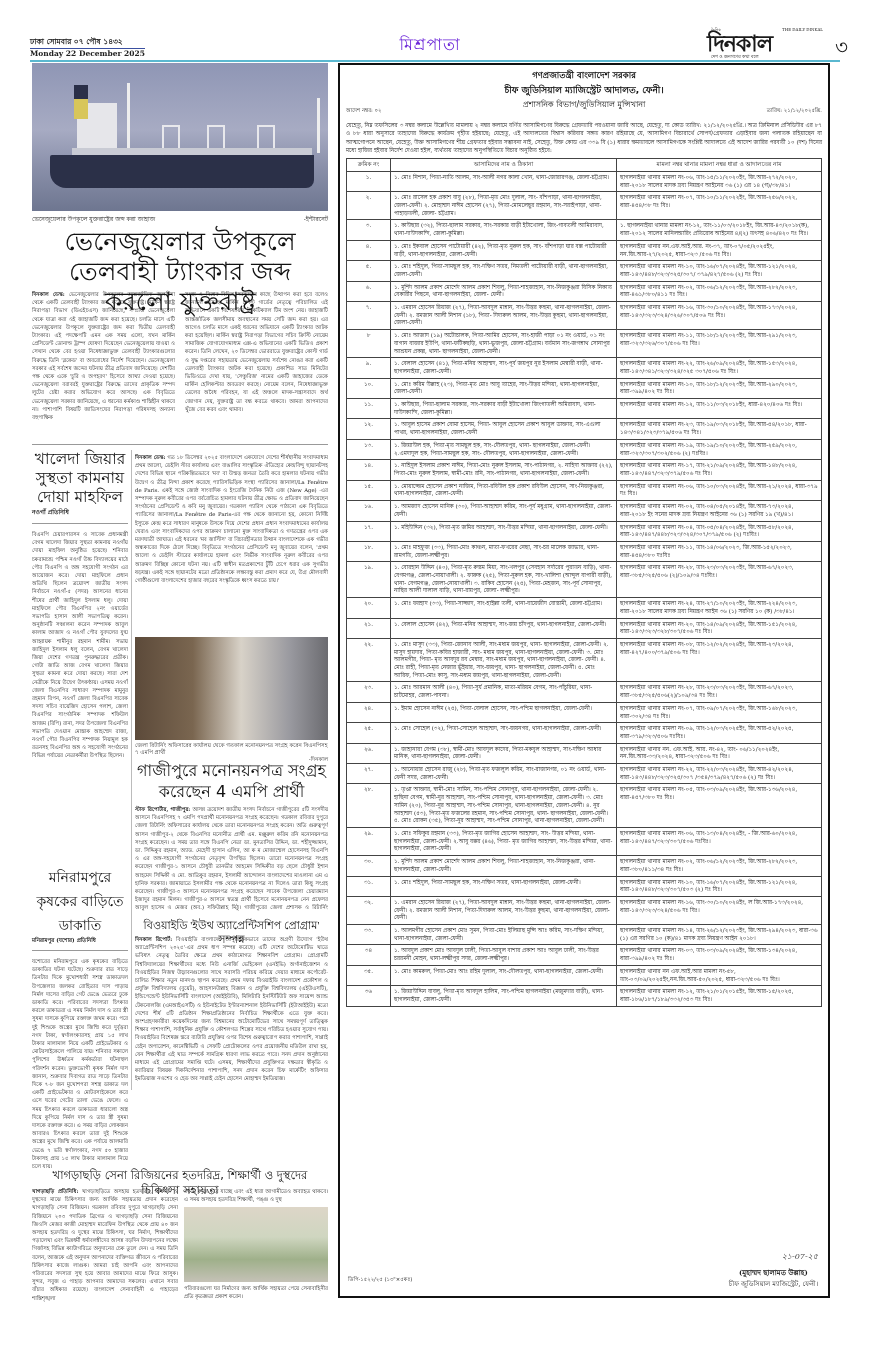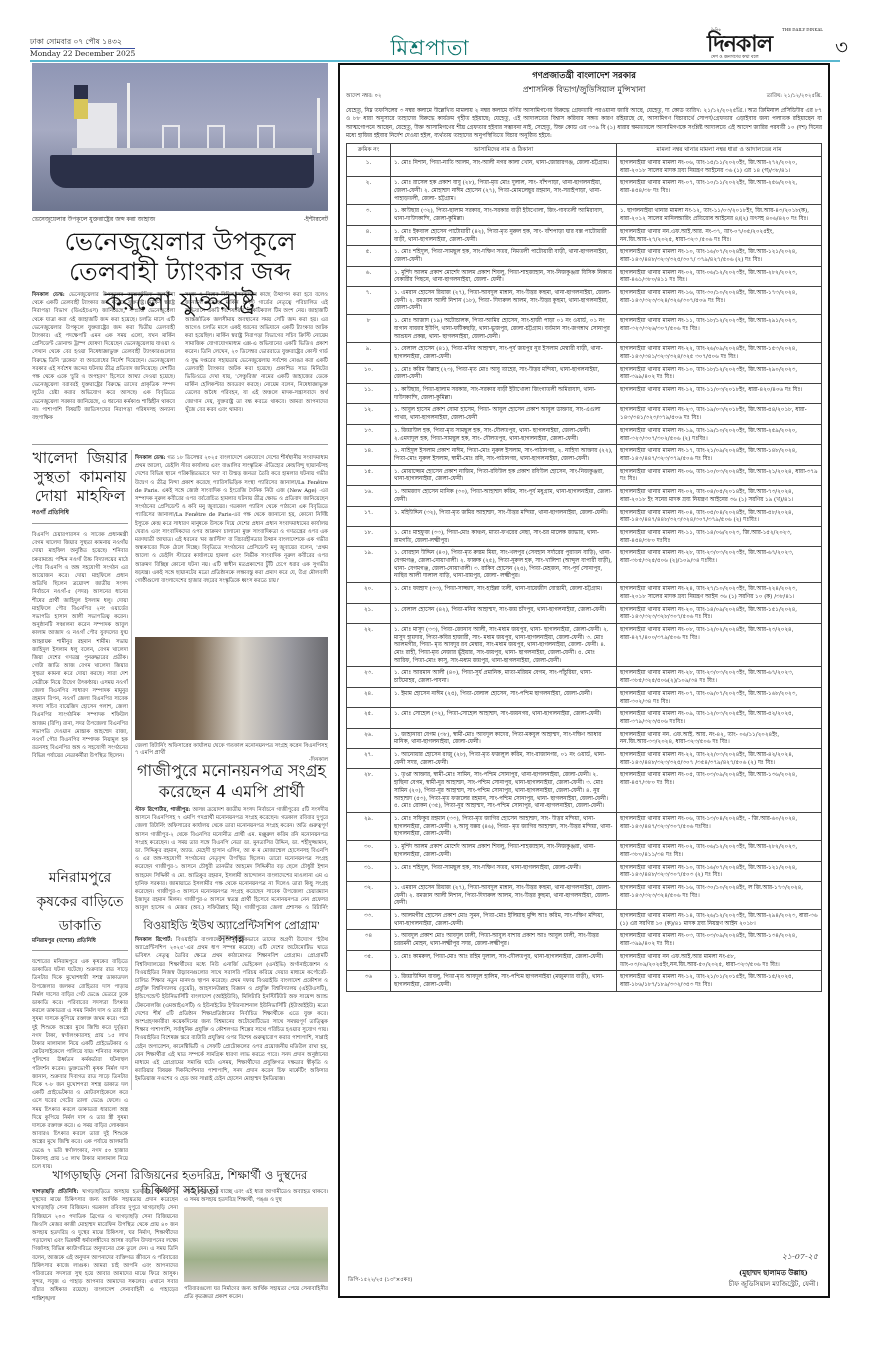--- a/index.html
+++ b/index.html
@@ -1,22 +1,22 @@
 <!DOCTYPE html>
 <html><head>
 <meta charset="utf-8">
 <style>
   *{box-sizing:border-box;margin:0;padding:0;}
   html,body{width:870px;height:1352px;background:#fff;overflow:hidden;}
   body{font-family:"DejaVu Serif",serif;color:#1a1a1a;position:relative;}
   .abs{position:absolute;}
   
   .mh-date{left:30px;top:37px;font-size:7.5px;line-height:10px;color:#222;}
-  .mh-date div{border-bottom:1px solid #3a4fa0;padding-bottom:1px;}
-  .mh-section{left:360px;top:32px;width:140px;text-align:center;font-size:21px;color:#0f766e;font-family:"DejaVu Sans",sans-serif;font-weight:300;letter-spacing:1px;}
+  .mh-date div{border-bottom:1px solid #3a4fa0;padding-bottom:1px;font-weight:bold;}
+  .mh-section{left:360px;top:32px;width:140px;text-align:center;font-size:16px;color:#6d28d9;font-family:"DejaVu Sans",sans-serif;font-weight:300;letter-spacing:1px;}
   .mh-logo{left:707px;top:27px;width:120px;}
   .mh-logo .small{font-size:4px;display:flex;justify-content:space-between;padding:0 4px;}
   .mh-logo .name{font-size:22px;font-weight:bold;font-family:"DejaVu Sans",sans-serif;line-height:20px;letter-spacing:-1px;}
   .mh-logo .tag{font-size:4.5px;padding-left:4px;}
   .mh-page{left:835px;top:32px;font-size:20px;font-family:"DejaVu Sans",sans-serif;}
   .mh-rule{left:30px;top:60px;width:810px;height:1.5px;background:#5ab8d0;}
   
   .photo{left:32px;top:63px;width:296px;height:148px;background:linear-gradient(#8f96b5 0%,#a7abc3 45%,#8a90aa 70%,#6e7690 100%);overflow:hidden;}
   .ship-hull{position:absolute;left:18px;top:92px;width:264px;height:33px;background:#2b3048;border-radius:2px 0 8px 16px;}
   .ship-deck{position:absolute;left:40px;top:85px;width:240px;height:9px;background:#c9cbd4;}
@@ -90,21 +90,21 @@
   <span>-ইন্টারনেট</span>
 </div>
 <div class="abs headline h-main">ভেনেজুয়েলার উপকূলে তেলবাহী ট্যাংকার জব্দ করলো যুক্তরাষ্ট্র</div>
 <div class="abs body-text col2" style="left:32px;top:290px;width:296px;height:150px;overflow:hidden;">
   <div><b>দিনকাল ডেস্ক:</b> <span>ভেনেজুয়েলার উপকূলের আন্তর্জাতিক জলসীমা থেকে একটি তেলবাহী ট্যাংকার জব্দ করেছে যুক্তরাষ্ট্র। মার্কিন স্বরাষ্ট্র নিরাপত্তা বিভাগ (ডিএইচএস) জানিয়েছে, সম্প্রতি ভেনেজুয়েলা থেকে যাত্রা করা ওই জাহাজটি জব্দ করা হয়েছে। চলতি মাসে এটি ভেনেজুয়েলার উপকূলে যুক্তরাষ্ট্রের জব্দ করা দ্বিতীয় তেলবাহী ট্যাংকার। এই পদক্ষেপটি এমন এক সময় এলো, যখন মার্কিন প্রেসিডেন্ট ডোনাল্ড ট্রাম্প ঘোষণা দিয়েছেন ভেনেজুয়েলায় যাওয়া ও সেখান থেকে বের হওয়া নিষেধাজ্ঞাভুক্ত তেলবাহী ট্যাংকারগুলোর বিরুদ্ধে তিনি 'ব্লকেড' বা অবরোধের নির্দেশ দিয়েছেন। ভেনেজুয়েলা সরকার এই সর্বশেষ জব্দের ঘটনায় তীব্র প্রতিবাদ জানিয়েছে। দেশটির পক্ষ থেকে একে 'চুরি ও অপহরণ' হিসেবে আখ্যা দেওয়া হয়েছে। ভেনেজুয়েলা বরাবরই যুক্তরাষ্ট্রের বিরুদ্ধে তাদের প্রাকৃতিক সম্পদ লুটের চেষ্টা করার অভিযোগ করে আসছে। এক বিবৃতিতে ভেনেজুয়েলা সরকার জানিয়েছে, এ ধরনের কর্মকাণ্ড শাস্তিহীন থাকবে না। পাশাপাশি বিষয়টি জাতিসংঘের নিরাপত্তা পরিষদসহ অন্যান্য বহুপাক্ষিক</span></div>
   <div>সংস্থা ও বিশ্বের বিভিন্ন সরকারের কাছে উত্থাপন করা হবে বলেও জানানো হয়েছে। মার্কিন কোস্ট গার্ডের নেতৃত্বে পরিচালিত এই অভিযানে একটি বিশেষায়িত ট্যাকটিক্যাল টিম অংশ নেয়। জাহাজটি আন্তর্জাতিক জলসীমায় অবস্থানের সময় সেটি জব্দ করা হয়। এর আগেও চলতি মাসে একই ধরনের অভিযানে একটি ট্যাংকার আটক করা হয়েছিল। মার্কিন স্বরাষ্ট্র নিরাপত্তা বিভাগের সচিব ক্রিস্টি নোয়েম সামাজিক যোগাযোগমাধ্যম এক্স-এ অভিযানের একটি ভিডিও প্রকাশ করেন। তিনি লেখেন, ২০ ডিসেম্বর ভোররাতে যুক্তরাষ্ট্রের কোস্ট গার্ড ও যুদ্ধ দপ্তরের সহায়তায় ভেনেজুয়েলায় সর্বশেষ নোঙর করা একটি তেলবাহী ট্যাংকার আটক করা হয়েছে। প্রকাশিত সাত মিনিটের ভিডিওতে দেখা যায়, 'সেঞ্চুরিজ' নামের একটি জাহাজের ডেকে মার্কিন হেলিকপ্টার অবতরণ করছে। নোয়েম বলেন, নিষেধাজ্ঞাভুক্ত তেলের অবৈধ পরিবহন, যা এই অঞ্চলে মাদক-সন্ত্রাসবাদে অর্থ জোগান দেয়, যুক্তরাষ্ট্র তা বন্ধ করতে থাকবে। আমরা আপনাদের খুঁজে বের করব এবং থামাব।</div>
 </div>
 <div class="abs hrule" style="left:32px;top:444px;width:296px;"></div>
 
 <div class="abs" style="left:32px;top:450px;width:96px;">
-  <div class="sub-h" style="font-size:15.5px;line-height:19px;font-family:Liberation Mono, monospace;">খালেদা জিয়ার সুস্থতা কামনায় দোয়া মাহফিল</div>
+  <div class="sub-h" style="font-size:15.5px;line-height:19px;">খালেদা জিয়ার সুস্থতা কামনায় দোয়া মাহফিল</div>
   <div class="byline">নওগাঁ প্রতিনিধি</div>
   <div class="hrule" style="margin:5px 0 6px;"></div>
   <div class="body-text" style="height:340px;overflow:hidden;">বিএনপি চেয়ারপারসন ও সাবেক প্রধানমন্ত্রী বেগম খালেদা জিয়ার সুস্থতা কামনায় নওগাঁয় দোয়া মাহফিল অনুষ্ঠিত হয়েছে। শনিবার চকরামচন্দ্র পশ্চিম নওগাঁ উচ্চ বিদ্যালয়ের মাঠে পৌর বিএনপি ও অঙ্গ সহযোগী সংগঠন এর আয়োজন করে। দোয়া মাহফিলে প্রধান অতিথি ছিলেন ত্রয়োদশ জাতীয় সংসদ নির্বাচনে নওগাঁ-৫ (সদর) আসনের ধানের শীষের প্রার্থী জাহিদুল ইসলাম ধলু। দোয়া মাহফিলে পৌর বিএনপির ২নং ওয়ার্ডের সভাপতি হাসান আলী সভাপতিত্ব করেন। অনুষ্ঠানটি সঞ্চালনা করেন সম্পাদক আবুল কালাম আজাদ ও নওগাঁ পৌর যুবদলের যুগ্ম আহ্বায়ক শামীনুর রহমান শামীম। সভায় জাহিদুল ইসলাম ধলু বলেন, বেগম খালেদা জিয়া দেশের গণতন্ত্র পুনরুদ্ধারের প্রতীক। গোটা জাতি আজ বেগম খালেদা জিয়ার সুস্থতা কামনা করে দোয়া করছে। সারা দেশ নেত্রীকে নিয়ে উদ্বেগ উৎকণ্ঠায়। এসময় নওগাঁ জেলা বিএনপির সাধারণ সম্পাদক মামুনুর রহমান রিপন, নওগাঁ জেলা বিএনপির সাবেক সদস্য সচিব বায়েজিদ হোসেন পলাশ, জেলা বিএনপির সাংগঠনিক সম্পাদক শফিউল আজম (রিপি) রানা, সদর উপজেলা বিএনপির সভাপতি দেওয়ান মোস্তাক আহম্মেদ রাজা, নওগাঁ পৌর বিএনপির সম্পাদক নিয়ামুল হক রতনসহ বিএনপির অঙ্গ ও সহযোগী সংগঠনের বিভিন্ন পর্যায়ের নেতাকর্মীরা উপস্থিত ছিলেন।</div>
 </div>
 <div class="abs vrule" style="left:131px;top:450px;height:640px;"></div>
 
 <div class="abs" style="left:32px;top:865px;width:96px;">
   <div class="sub-h" style="font-size:14px;line-height:24px;">মনিরামপুরে কৃষকের বাড়িতে ডাকাতি</div>
   <div class="byline" style="font-size:5.5px;">মনিরামপুর (যশোর) প্রতিনিধি</div>
   <div class="hrule" style="margin:5px 0 6px;"></div>
@@ -127,20 +127,21 @@
 <div class="abs body-text" style="left:135px;top:935px;width:193px;height:160px;overflow:hidden;"><b>দিনকাল রিপোর্ট:</b> <span>বিওয়াইডি বাংলাদেশ আনুষ্ঠানিকভাবে তাদের অগ্রণী উদ্যোগ 'ইউথ অ্যাপ্রেন্টিসশিপ ২০২৫'-এর প্রথম ধাপ সম্পন্ন করেছে। এটি দেশের অটোমোটিভ খাতে ভবিষ্যৎ নেতৃত্ব তৈরির ক্ষেত্রে প্রথম কাঠামোগত শিক্ষানবিশ প্রোগ্রাম। প্রোগ্রামটি বিশ্ববিদ্যালয়ের শিক্ষার্থীদের মধ্যে নিউ এনার্জি ভেহিকেল (এনইভি) অর্গানাইজেশন ও বিওয়াইডির নিজস্ব উদ্ভাবনগুলোর সাথে সরাসরি পরিচয় করিয়ে দেয়ার মাধ্যমে কর্পোরেট-চালিত শিক্ষার নতুন মানদণ্ড স্থাপন করেছে। প্রথম দফায় বিওয়াইডি বাংলাদেশ প্রকৌশল ও প্রযুক্তি বিশ্ববিদ্যালয় (বুয়েট), আহসানউল্লাহ বিজ্ঞান ও প্রযুক্তি বিশ্ববিদ্যালয় (এইউএসটি), ইন্ডিপেন্ডেন্ট ইউনিভার্সিটি বাংলাদেশ (আইইউবি), মিলিটারি ইনস্টিটিউট অফ সায়েন্স অ্যান্ড টেকনোলজি (এমআইএসটি) ও ইউনাইটেড ইন্টারন্যাশনাল ইউনিভার্সিটি (ইউআইইউ) মতো দেশের শীর্ষ ৫টি প্রতিষ্ঠান শিক্ষাপ্রতিষ্ঠানের নির্বাচিত শিক্ষার্থীকে এতে যুক্ত করে। অংশগ্রহণকারীরা কয়েকদিনের জন্য বিশ্বমানের অটোমোটিভের সাথে সমন্বয়পূর্ণ তাত্ত্বিক শিক্ষার পাশাপাশি, সর্বাধুনিক প্রযুক্তি ও কৌশলগত শিল্পের সাথে পরিচিত হওয়ার সুযোগ পায়। বিওয়াইডির বিশেষজ্ঞ স্তরে ব্যাটারি প্রযুক্তির ওপর বিশেষ গুরুত্বারোপ করার পাশাপাশি, সাপ্লাই চেইন অপারেশন, কানেক্টিভিটি ও সেফটি প্রোটোকলের ওপর প্রয়োজনীয় মডিউল রাখা হয়, যেন শিক্ষার্থীরা এই খাত সম্পর্কে সামগ্রিক ধারণা লাভ করতে পারে। সনদ প্রদান অনুষ্ঠানের মাধ্যমে এই প্রোগ্রামের সমাপ্তি ঘটে। এসময়, শিক্ষার্থীদের প্রযুক্তিগত দক্ষতার স্বীকৃতি ও ক্যারিয়ার বিষয়ক দিকনির্দেশনার পাশাপাশি, সনদ প্রদান করেন চিফ মার্কেটিং অফিসার ইমতিয়াজ নওশের ও হেড অব সাপ্লাই চেইন হোসেন মোহাম্মদ ইমতিয়াজ।</span></div>
 
 <div class="abs sub-h" style="left:32px;top:1168px;width:296px;font-size:11.5px;line-height:15px;">খাগড়াছড়ি সেনা রিজিয়নের হতদরিদ্র, শিক্ষার্থী ও দুস্থদের চিকিৎসা সহায়তা</div>
 <div class="abs body-text" style="left:32px;top:1187px;width:146px;height:118px;overflow:hidden;"><b>খাগড়াছড়ি প্রতিনিধি:</b> <span>খাগড়াছড়িতে অসহায় হতদরিদ্র, শিক্ষার্থী ও দুস্থদের মাঝে চিকিৎসার জন্য আর্থিক সহায়তায় প্রদান করেছেন খাগড়াছড়ি সেনা রিজিয়ন। গতকাল রবিবার দুপুরে খাগড়াছড়ি সেনা রিজিয়নে ২০৩ পদাতিক ব্রিগেড ও খাগড়াছড়ি সেনা রিজিয়নের জিওসি মেজর কাজী মোহাম্মদ মারেফিন উপস্থিত থেকে প্রায় ৪০ জন অসহায় হতদরিদ্র ও দুস্থের মাঝে চিকিৎসা, ঘর নির্মাণ, শিক্ষার্থীদের পড়ালেখা এবং ভিন্নধর্মী ধর্মাবলম্বীদের আসন্ন বড়দিন উদযাপনের লক্ষ্যে গির্জাসহ বিভিন্ন ক্যাটাগরিতে অনুদানের চেক তুলে দেন। এ সময় তিনি বলেন, আজকে এই অনুদান আপনাদের ব্যক্তিগত জীবনে ও পরিবারের চিকিৎসার কাজে লাগুক। আমরা চাই আপনি এবং আপনাদের পরিবারের সদস্যরা সুস্থ হয়ে আবার আমাদের মাঝে ফিরে আসুক। সুন্দর, সবুজ এ পাহাড় আপনার আমাদের সকলের। এখানে সবার বাঁচার অধিকার রয়েছে। বাংলাদেশ সেনাবাহিনী এ পাহাড়ের শান্তিশৃঙ্খলা</span></div>
 <div class="abs body-text" style="left:184px;top:1187px;width:144px;">রক্ষায় কাজ করে যাচ্ছে এবং এই ধারা আগামীতেও অব্যাহত থাকবে। এ সময় অসহায় হতদরিদ্র শিক্ষার্থী, পঙ্গু ও দুস্থ</div>
 <div class="abs photo3" style="left:184px;top:1207px;width:144px;height:75px;"></div>
 <div class="abs body-text" style="left:184px;top:1284px;width:144px;">পরিবারগুলো ঘর নির্মাণের জন্য আর্থিক সহায়তা পেয়ে সেনাবাহিনীর প্রতি কৃতজ্ঞতা প্রকাশ করেন।</div>
 
 <div class="abs notice">
   <div class="n-title n-t1">গণপ্রজাতন্ত্রী বাংলাদেশ সরকার</div>
+  <div class="n-title n-t2">চীফ জুডিসিয়াল ম্যাজিস্ট্রেট আদালত, ফেনী।</div>
   <div class="n-title n-t3">প্রশাসনিক বিভাগ/জুডিসিয়াল মুন্সিখানা</div>
   <div class="n-meta">
     <span>আদেশ নম্বর: ০২</span>
     <span>তারিখ: ২১/১২/২০২৫খ্রি.</span>
   </div>
   <div class="n-para">যেহেতু, নিম্ন তফসিলের ৩ নম্বর কলামে উল্লেখিত মামলায় ২ নম্বর কলামে বর্ণিত আসামিগণের বিরুদ্ধে গ্রেফতারি পরওয়ানা জারি আছে, যেহেতু, দ্য কোড তারিখ: ২১/১২/২০২৫খ্রি.। অত্র ক্রিমিনাল প্রসিডিউর এর ৮৭ ও ৮৮ ধারা অনুসারে তাহাদের বিরুদ্ধে কার্যক্রম গৃহীত হইয়াছে; যেহেতু, এই আদালতের বিশ্বাস করিবার সঙ্গত কারণ রহিয়াছে যে, আসামিগণ বিচারার্থে সোপর্দ/গ্রেফতার এড়াইবার জন্য পলাতক রহিয়াছেন বা আত্মগোপনে আছেন, যেহেতু, উক্ত আসামিগণের শীঘ্র গ্রেফতার হইবার সম্ভাবনা নাই, সেহেতু, উক্ত কোড এর ৩৩৯ বি (১) ধারার ক্ষমতাবলে আসামিগণকে সংশ্লিষ্ট আদালতে এই আদেশ জারির পরবর্তী ১০ (দশ) দিনের মধ্যে হাজির হইবার নির্দেশ দেওয়া হইল, ব্যর্থতায় তাহাদের অনুপস্থিতিতে বিচার অনুষ্ঠিত হইবে:</div>
   <table>
     <colgroup>
         <col style="width:44px">
         <col style="width:226px">

